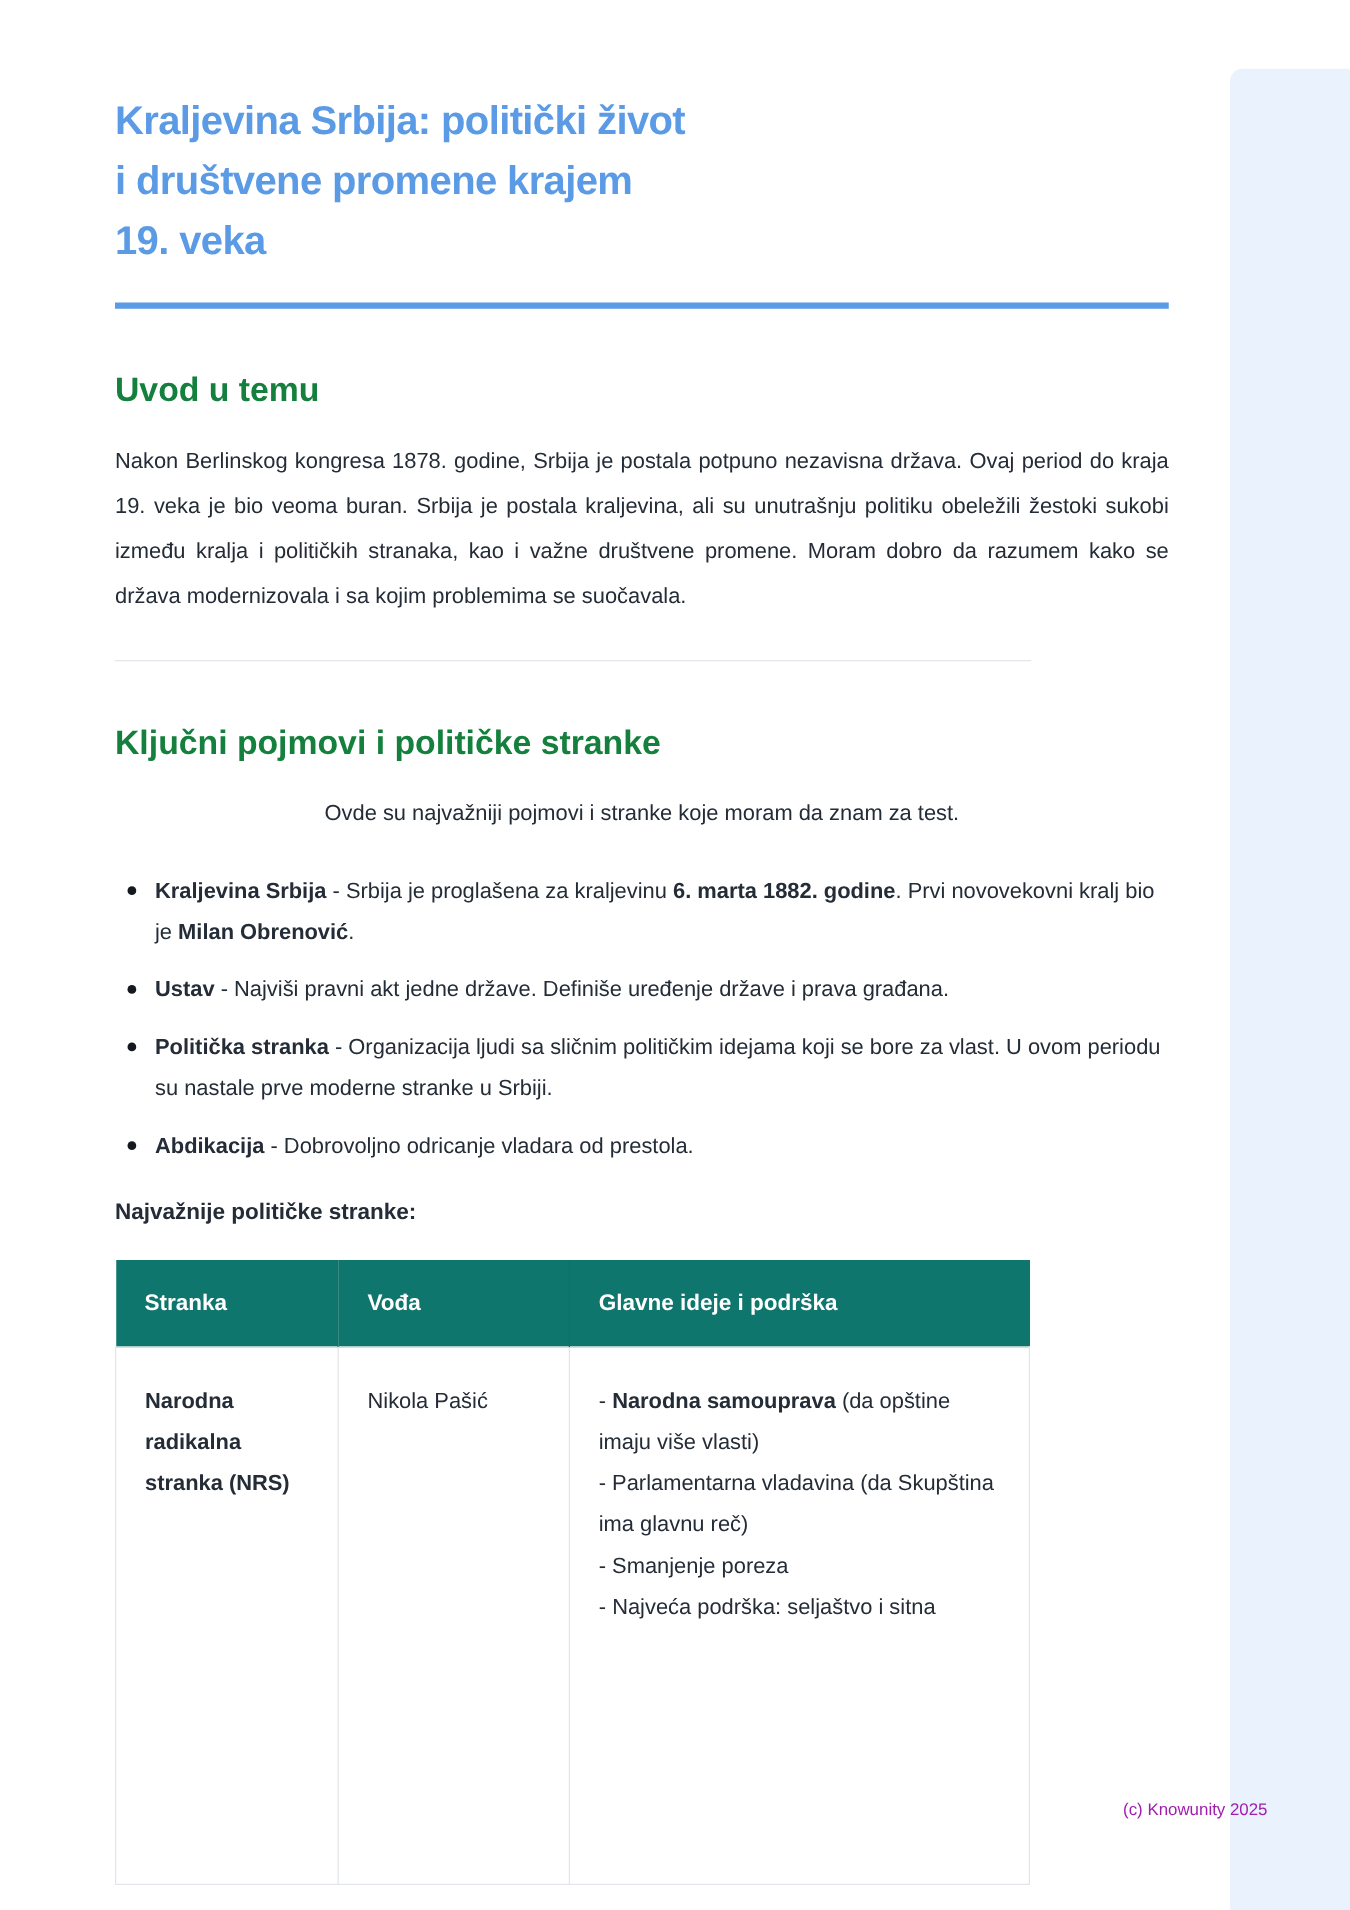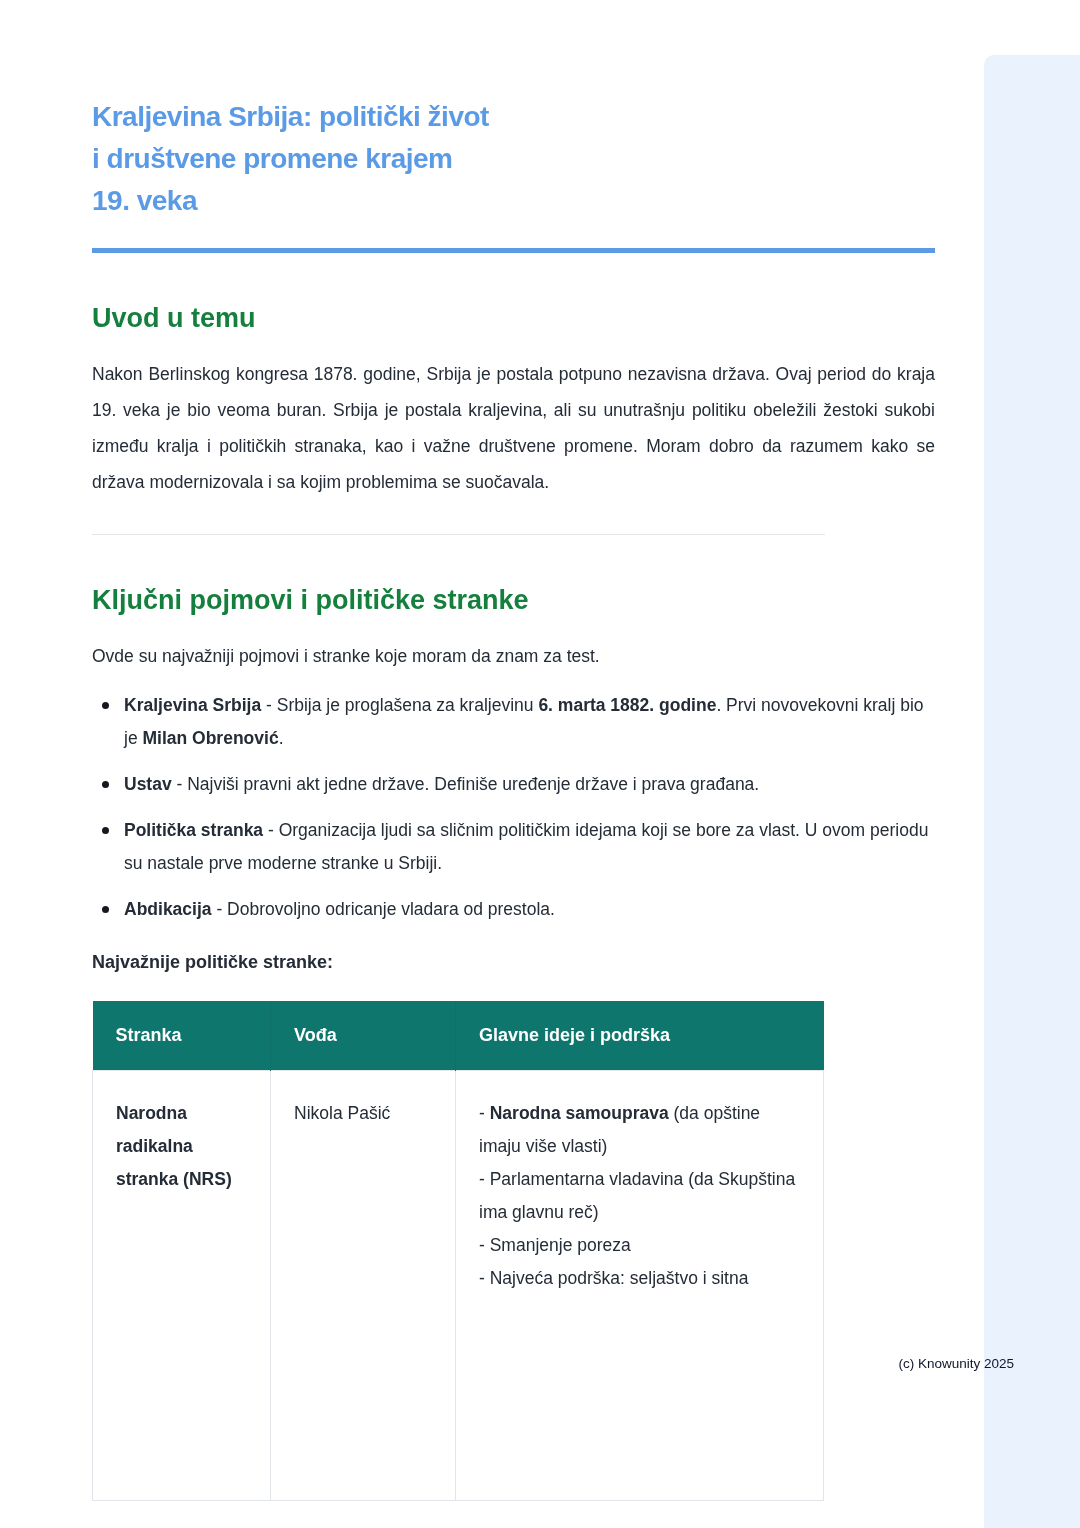--- a/index.html
+++ b/index.html
@@ -11,22 +11,22 @@
     position:relative;
     overflow:hidden;
   }
   .content {
     position:absolute;
     left:92px;
     top:0;
     width:843px;
   }
   h1.doc-title {
-    padding-top:96px;
-    font-size:28px;
+    padding-top:72px;
+    font-size:32px;
     line-height:1.5;
     font-weight:bold;
     letter-spacing:-0.5px;
     color:#5b9be6;
     white-space:pre-line;
   }
   .title-rule {
     height:5px;
     background:#5b9be6;
     margin-top:26px;
@@ -36,30 +36,31 @@
     margin-top:50px;
     font-size:27px;
     font-weight:bold;
     color:#15803d;
   }
   p.body-paragraph {
     margin-top:22px;
     font-size:17.5px;
     line-height:36px;
     color:#242c37;
+    text-align:center;
   }
   p.justified { text-align:justify; }
   hr.section-divider {
     margin-top:34px;
     border:none;
     border-top:1px solid #e3e6ea;
     width:733px;
   }
   ul.concept-list {
-    margin-top:15px;
+    margin-top:28px;
     list-style:none;
   }
   ul.concept-list li {
     position:relative;
     padding-left:32px;
     font-size:17.5px;
     line-height:33px;
     margin-bottom:13px;
   }
   ul.concept-list li .dot {
@@ -109,24 +110,24 @@
     position:absolute;
     top:55px;
     right:0;
     width:96px;
     height:1473px;
     background:#e9f2fd;
     border-top-left-radius:10px;
   }
   .footer-credit {
     position:absolute;
-    top:1356px;
+    top:1440px;
     right:66px;
     font-size:13.5px;
-    color:#0f172a;
+    color:#a21caf;
     z-index:5;
   }
 </style>
 </head>
 <body>
 
 <div class="side-strip"></div>
 
 <div class="content">
 

